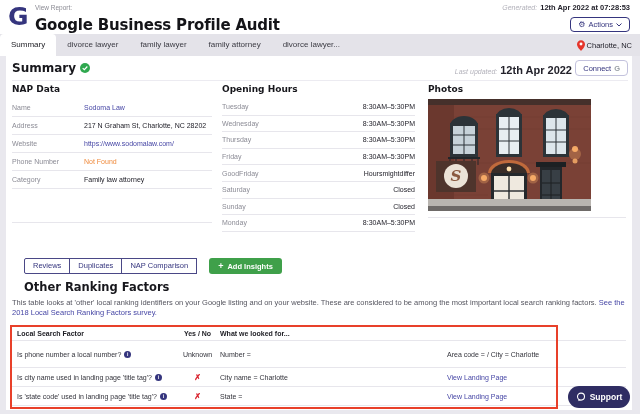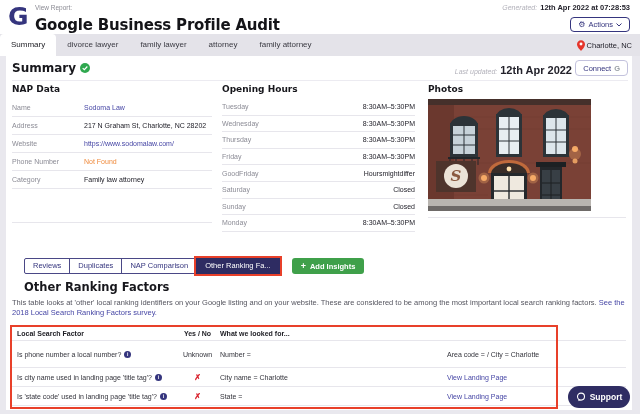--- a/index.html
+++ b/index.html
@@ -103,22 +103,22 @@
       <svg width="6" height="4" viewBox="0 0 6 4">
           <polyline points="0.5,0.5 3,3 5.5,0.5" fill="none" stroke="#35357e" stroke-width="1"></polyline>
         </svg>
     </div>
   </div>
 
   <div class="tabstrip">
     <div class="tab active">Summary</div>
     <div class="tab">divorce lawyer</div>
     <div class="tab">family lawyer</div>
-    <div class="tab">attorney</div>
     <div class="tab">family attorney</div>
+    <div class="tab">divorce lawyer...</div>
   </div>
   <div class="location">
     <svg width="8" height="11" viewBox="0 0 12 16">
         <path d="M6 0C2.7 0 0 2.7 0 6c0 4.5 6 10 6 10s6-5.5 6-10C12 2.7 9.3 0 6 0z" fill="#e5352b"></path>
         <circle cx="6" cy="5.8" r="2.2" fill="#fff"></circle>
       </svg>
     <span>Charlotte, NC</span>
   </div>
 
   <div class="card">
@@ -284,21 +284,20 @@
         <rect x="0" y="100" width="163" height="7" fill="#b9b5b0"></rect>
         <rect x="0" y="107" width="163" height="5" fill="#6e6a68"></rect>
       </svg>
       <div class="photo-rule"></div>
     </div>
 
     <div class="subtabs">
       <div class="subtab">Reviews</div>
       <div class="subtab">Duplicates</div>
       <div class="subtab">NAP Comparison</div>
-      <div class="subtab active">Other Ranking Fa...</div>
       <button class="add-insights">
         <span class="plus">+</span>
         <span>Add Insights</span>
       </button>
     </div>
 
     <div class="ranking-heading sec-heading">Other Ranking Factors</div>
     <div class="ranking-desc">
       <span>This table looks at 'other' local ranking identifiers on your Google listing and on your website. These are considered to be among the most important local search ranking factors. </span><span class="dlink">See the 2018 Local Search Ranking Factors survey.</span>
     </div>

